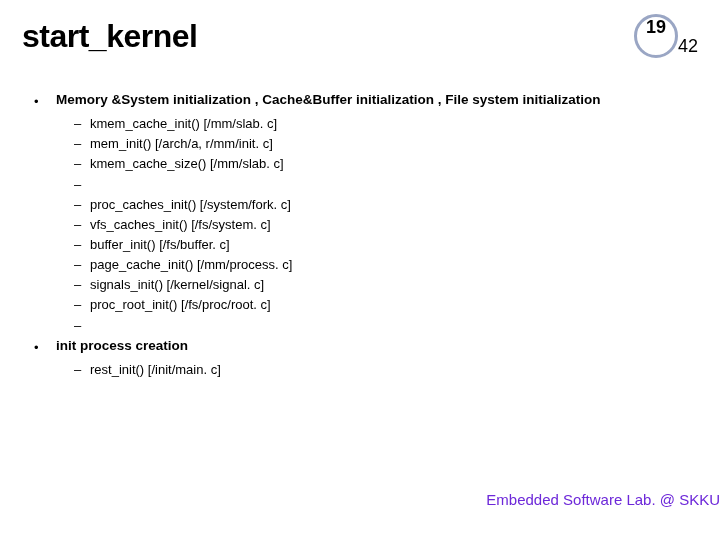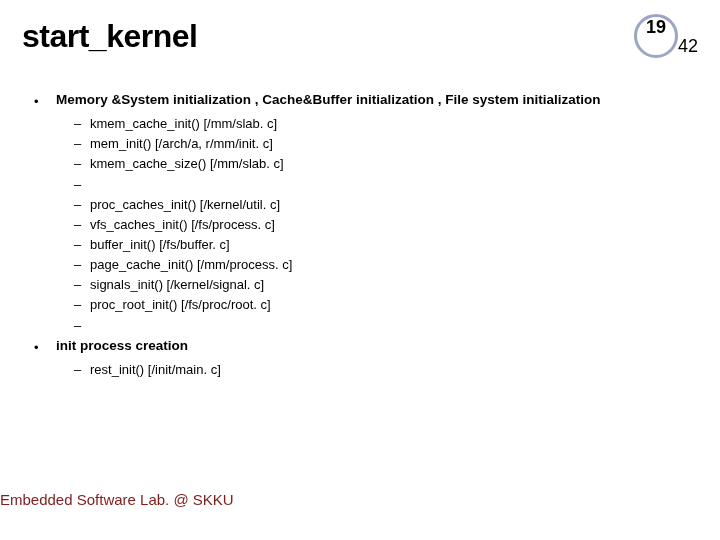--- a/index.html
+++ b/index.html
@@ -78,22 +78,22 @@
   }
   .dash {
     width: 16px;
     flex: 0 0 16px;
   }
   .footer {
     position: absolute;
     bottom: 32px;
     left: 0;
     right: 0;
-    text-align: left;
-    color: #7f1d1d;
+    text-align: right;
+    color: #6d28d9;
     font-size: 15px;
   }
 </style>
 </head>
 <body>
 
 <div class="slide">
 
   <div class="header">
     <div class="title">start_kernel</div>
@@ -121,25 +121,25 @@
       </div>
     <div class="lvl2">
         <div class="dash">–</div>
         <div>kmem_cache_size() [/mm/slab. c]</div>
       </div>
     <div class="lvl2">
         <div class="dash">–</div>
       </div>
     <div class="lvl2">
         <div class="dash">–</div>
-        <div>proc_caches_init() [/kernel/util. c]</div>
+        <div>proc_caches_init() [/system/fork. c]</div>
       </div>
     <div class="lvl2">
         <div class="dash">–</div>
-        <div>vfs_caches_init() [/fs/process. c]</div>
+        <div>vfs_caches_init() [/fs/system. c]</div>
       </div>
     <div class="lvl2">
         <div class="dash">–</div>
         <div>buffer_init() [/fs/buffer. c]</div>
       </div>
     <div class="lvl2">
         <div class="dash">–</div>
         <div>page_cache_init() [/mm/process. c]</div>
       </div>
     <div class="lvl2">

